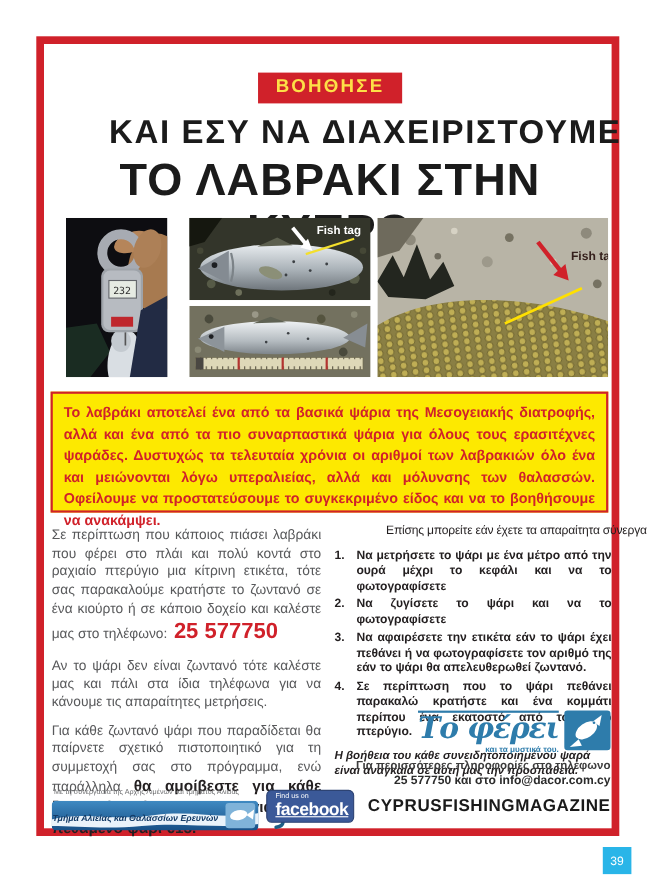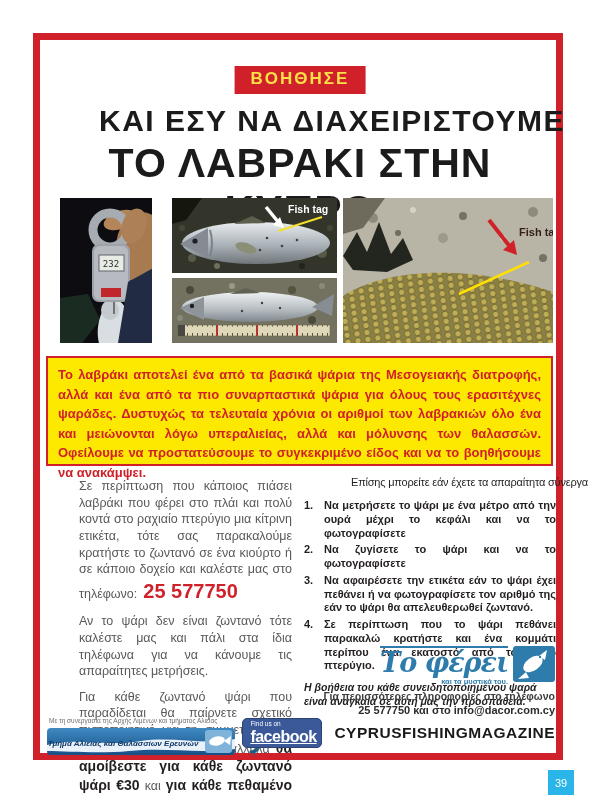--- a/index.html
+++ b/index.html
@@ -37,21 +37,21 @@
   
   .intro {
     position:absolute; left:46px; top:356px; width:507px; height:110px;
     background:#fde900; border:2.5px solid #d0212a;
     color:#d0212a; font-weight:bold; font-size:13px; line-height:1.5;
     text-align:justify; padding:7px 10px;
   }
   
   .leftcol  { position:absolute; left:47px;  top:478px; width:245px; color:#58595b; }
   .rightcol { position:absolute; left:304px; top:476px; width:252px; color:#231f20; }
-  .leftcol p { font-size:12.5px; line-height:1.33; text-align:justify;margin-left:32px; }
+  .leftcol p { font-size:12.5px; line-height:1.33; text-align:justify; }
   .phone { color:#d0212a; font-weight:bold; font-size:20px; margin-left:6px; white-space:nowrap; }
   .p2 { margin-top:9px; }
   .p3 { margin-top:9px; font-size:12px; line-height:1.3; }
   .p3 b { color:#231f20; font-size:14px; }
   .coop {
     position:absolute; left:49px; top:717px; width:240px;
     font-size:6.5px; color:#6d6e70;
   }
   .logos-row { position:absolute; left:47px; top:727px; width:252px; display:flex; align-items:center; gap:8px; }
   .rightcol .heading { font-size:11px; font-weight:normal; white-space:nowrap; letter-spacing:-0.2px;margin-left:47px; }

